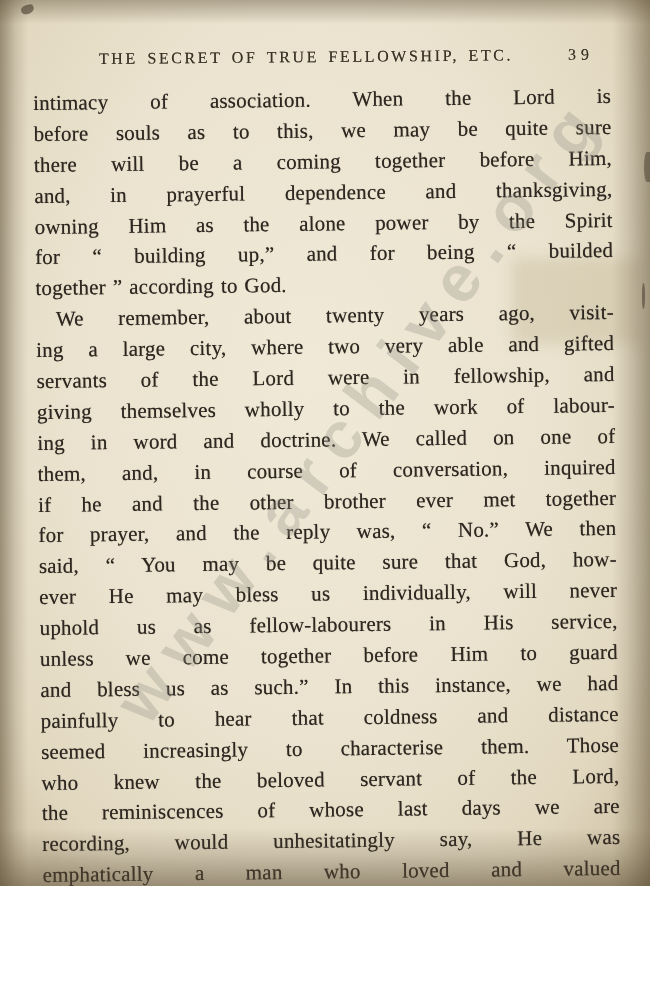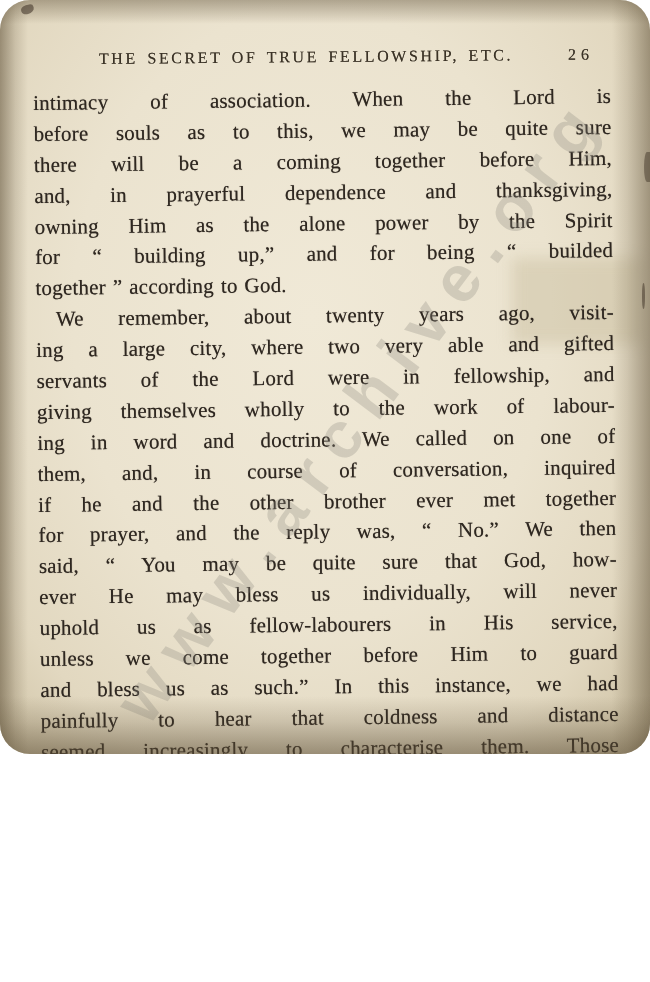--- a/index.html
+++ b/index.html
@@ -3,25 +3,24 @@
 <meta charset="utf-8">
 <title>Scanned Book Page</title>
 <style>
   * { margin: 0; padding: 0; box-sizing: border-box; }
   html, body { width: 650px; height: 982px; }
   body { font-family: "Liberation Serif", serif; overflow: hidden; }
 
   .scan {
     position: relative;
     width: 650px;
-    height: 754px;
+    height: 886px;
     overflow: hidden;
     background:
       radial-gradient(ellipse at 48% 42%, #f0e9d7 0%, #ebe3cf 50%, #e2d8c0 78%, #cfc3a6 96%, #bfb296 100%);
-    border-radius: 30px;
   }
 
   
   .edge { position: absolute; pointer-events: none; }
   .edge-left   { left: 0; top: 0; bottom: 0; width: 28px;
     background: linear-gradient(90deg, rgba(92,78,54,0.55), rgba(92,78,54,0.18) 55%, rgba(92,78,54,0)); }
   .edge-right  { right: 0; top: 0; bottom: 0; width: 38px;
     background: linear-gradient(270deg, rgba(92,78,54,0.50), rgba(92,78,54,0.16) 60%, rgba(92,78,54,0)); }
   .edge-top    { left: 0; right: 0; top: 0; height: 24px;
     background: linear-gradient(180deg, rgba(92,78,54,0.42), rgba(92,78,54,0)); }
@@ -84,21 +83,21 @@
 </style>
 </head>
 <body>
 
 <div class="scan">
 
   <div class="bleed-patch"></div>
 
   <div class="header">
     <span class="title">THE SECRET OF TRUE FELLOWSHIP, ETC.</span>
-    <span class="pagenum">26</span>
+    <span class="pagenum">39</span>
   </div>
 
   <div class="body-text">
       <div class="line">intimacy of association.  When the Lord is</div>
       <div class="line">before souls as to this, we may be quite sure</div>
       <div class="line">there will be a coming together before Him,</div>
       <div class="line">and, in prayerful dependence and thanksgiving,</div>
       <div class="line">owning Him as the alone power by the Spirit</div>
       <div class="line">for “ building up,” and for being “ builded</div>
       <div class="line short">together ” according to God.</div>

